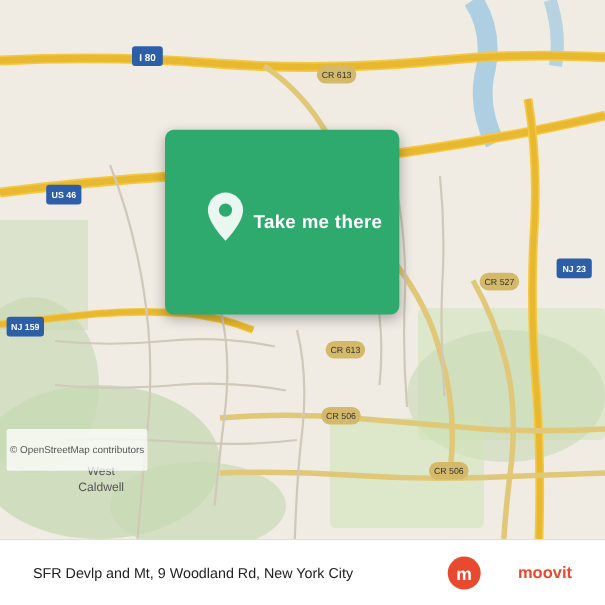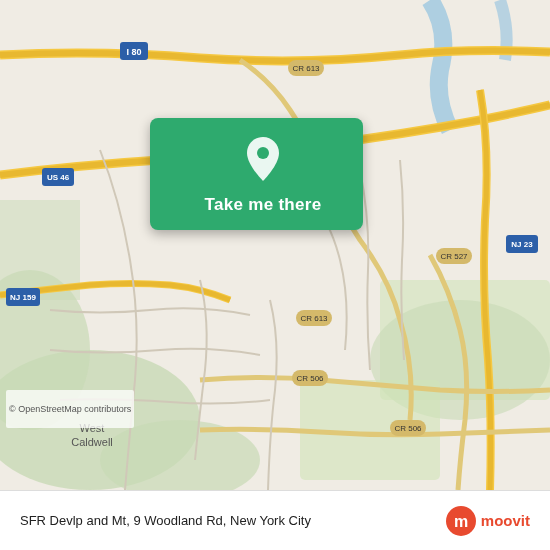--- a/index.html
+++ b/index.html
@@ -26,25 +26,25 @@
       position: absolute;
       top: 0; left: 0;
     }
 
     
     #location-card {
       position: absolute;
       top: 118px;
       left: 150px;
       width: 213px;
-      height: 112px;
+      height: 168px;
       background-color: #2eaa6e;
       border-radius: 8px;
       display: flex;
-      flex-direction: column;
+      flex-direction: row;
       align-items: center;
       justify-content: center;
       cursor: pointer;
       box-shadow: 0 4px 12px rgba(0,0,0,0.3);
       padding-left: 13px;
     }
 
     #location-icon-wrap {
       width: 52px;
       height: 52px;
@@ -65,21 +65,21 @@
     }
 
     
     #bottom-bar {
       width: 550px;
       height: 60px;
       background: white;
       display: flex;
       align-items: center;
       justify-content: space-between;
-      padding: 0 20px;
+      padding: 0 30px;
       border-top: 1px solid #ddd;
     }
 
     #location-text {
       font-size: 13px;
       color: #222;
       font-weight: 500;
       flex: 1;
     }
 
@@ -91,20 +91,21 @@
 
     #moovit-icon {
       width: 32px;
       height: 32px;
     }
 
     #moovit-label {
       font-size: 15px;
       font-weight: 700;
       color: #e84a2f;
+      margin-left: 29px;
     }
 
     #osm-attribution {
       position: absolute;
       bottom: 62px;
       left: 6px;
       font-size: 9px;
       color: #555;
       background: rgba(255,255,255,0.75);
       padding: 14px 3px;

